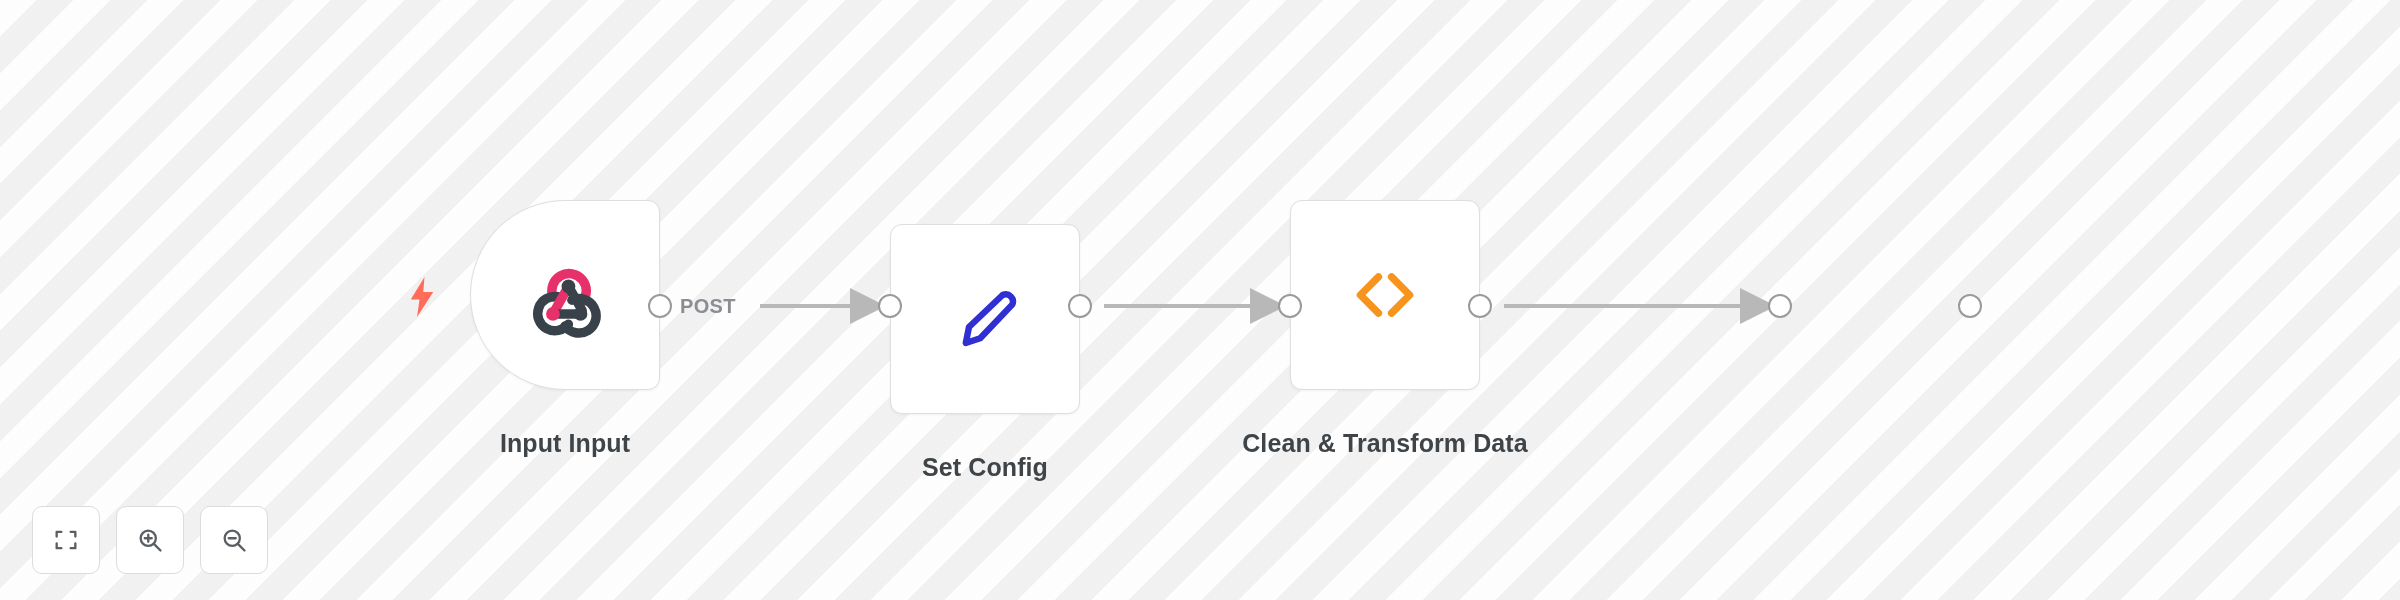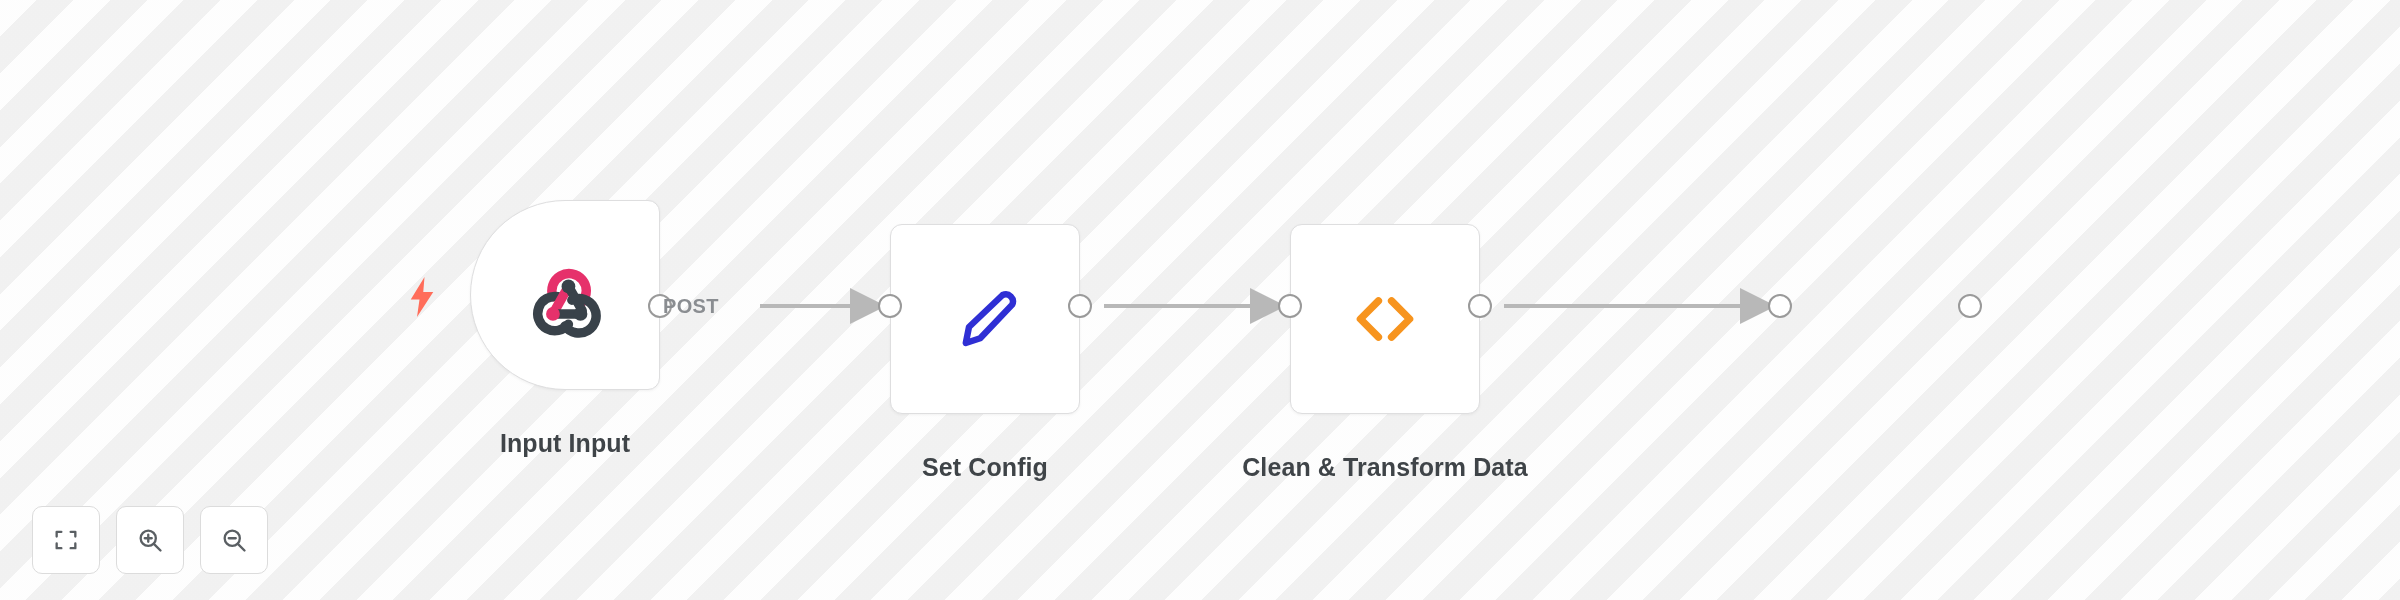--- a/index.html
+++ b/index.html
@@ -176,34 +176,34 @@
         <path d="M36 72 L68 72" fill="none" stroke="#39424a" stroke-width="11" stroke-linecap="round"></path>
 
         <circle cx="54" cy="40" r="8" fill="#39424a"></circle>
         <circle cx="36" cy="72" r="8" fill="#e6316b"></circle>
         <circle cx="68" cy="72" r="8" fill="#39424a"></circle>
       </svg>
     </div>
     <div class="node-label">Input Input</div>
   </div>
   <div class="port" style="left:648px;"></div>
-  <div class="edge-label" style="left:663px; top:295px;">POST</div>
+  <div class="edge-label" style="left:680px; top:295px;">POST</div>
 
   <div class="node" style="left:890px; top:200px;margin-top:24px;">
     <div class="node-icon">
       <svg width="80" height="80" viewBox="0 0 100 100">
         <path d="M26 80 L30 60 L72 20 A9 9 0 0 1 84 32 L44 74 Z" fill="none" stroke="#2f2fd4" stroke-width="8" stroke-linejoin="round" stroke-linecap="round"></path>
       </svg>
     </div>
     <div class="node-label">Set Config</div>
   </div>
   <div class="port" style="left:878px;"></div>
   <div class="port" style="left:1068px;"></div>
 
-  <div class="node" style="left:1290px; top:200px;margin-top:24px;">
+  <div class="node" style="left:1290px; top:200px;">
     <div class="node-icon">
       <svg width="82" height="82" viewBox="0 0 100 100">
         <path d="M42 28 L20 50 L42 72" fill="none" stroke="#f7941e" stroke-width="9" stroke-linecap="round" stroke-linejoin="round"></path>
         <path d="M58 28 L80 50 L58 72" fill="none" stroke="#f7941e" stroke-width="9" stroke-linecap="round" stroke-linejoin="round"></path>
       </svg>
     </div>
     <div class="node-label">Clean &amp; Transform Data</div>
   </div>
   <div class="port" style="left:1278px;"></div>
   <div class="port" style="left:1468px;"></div>

